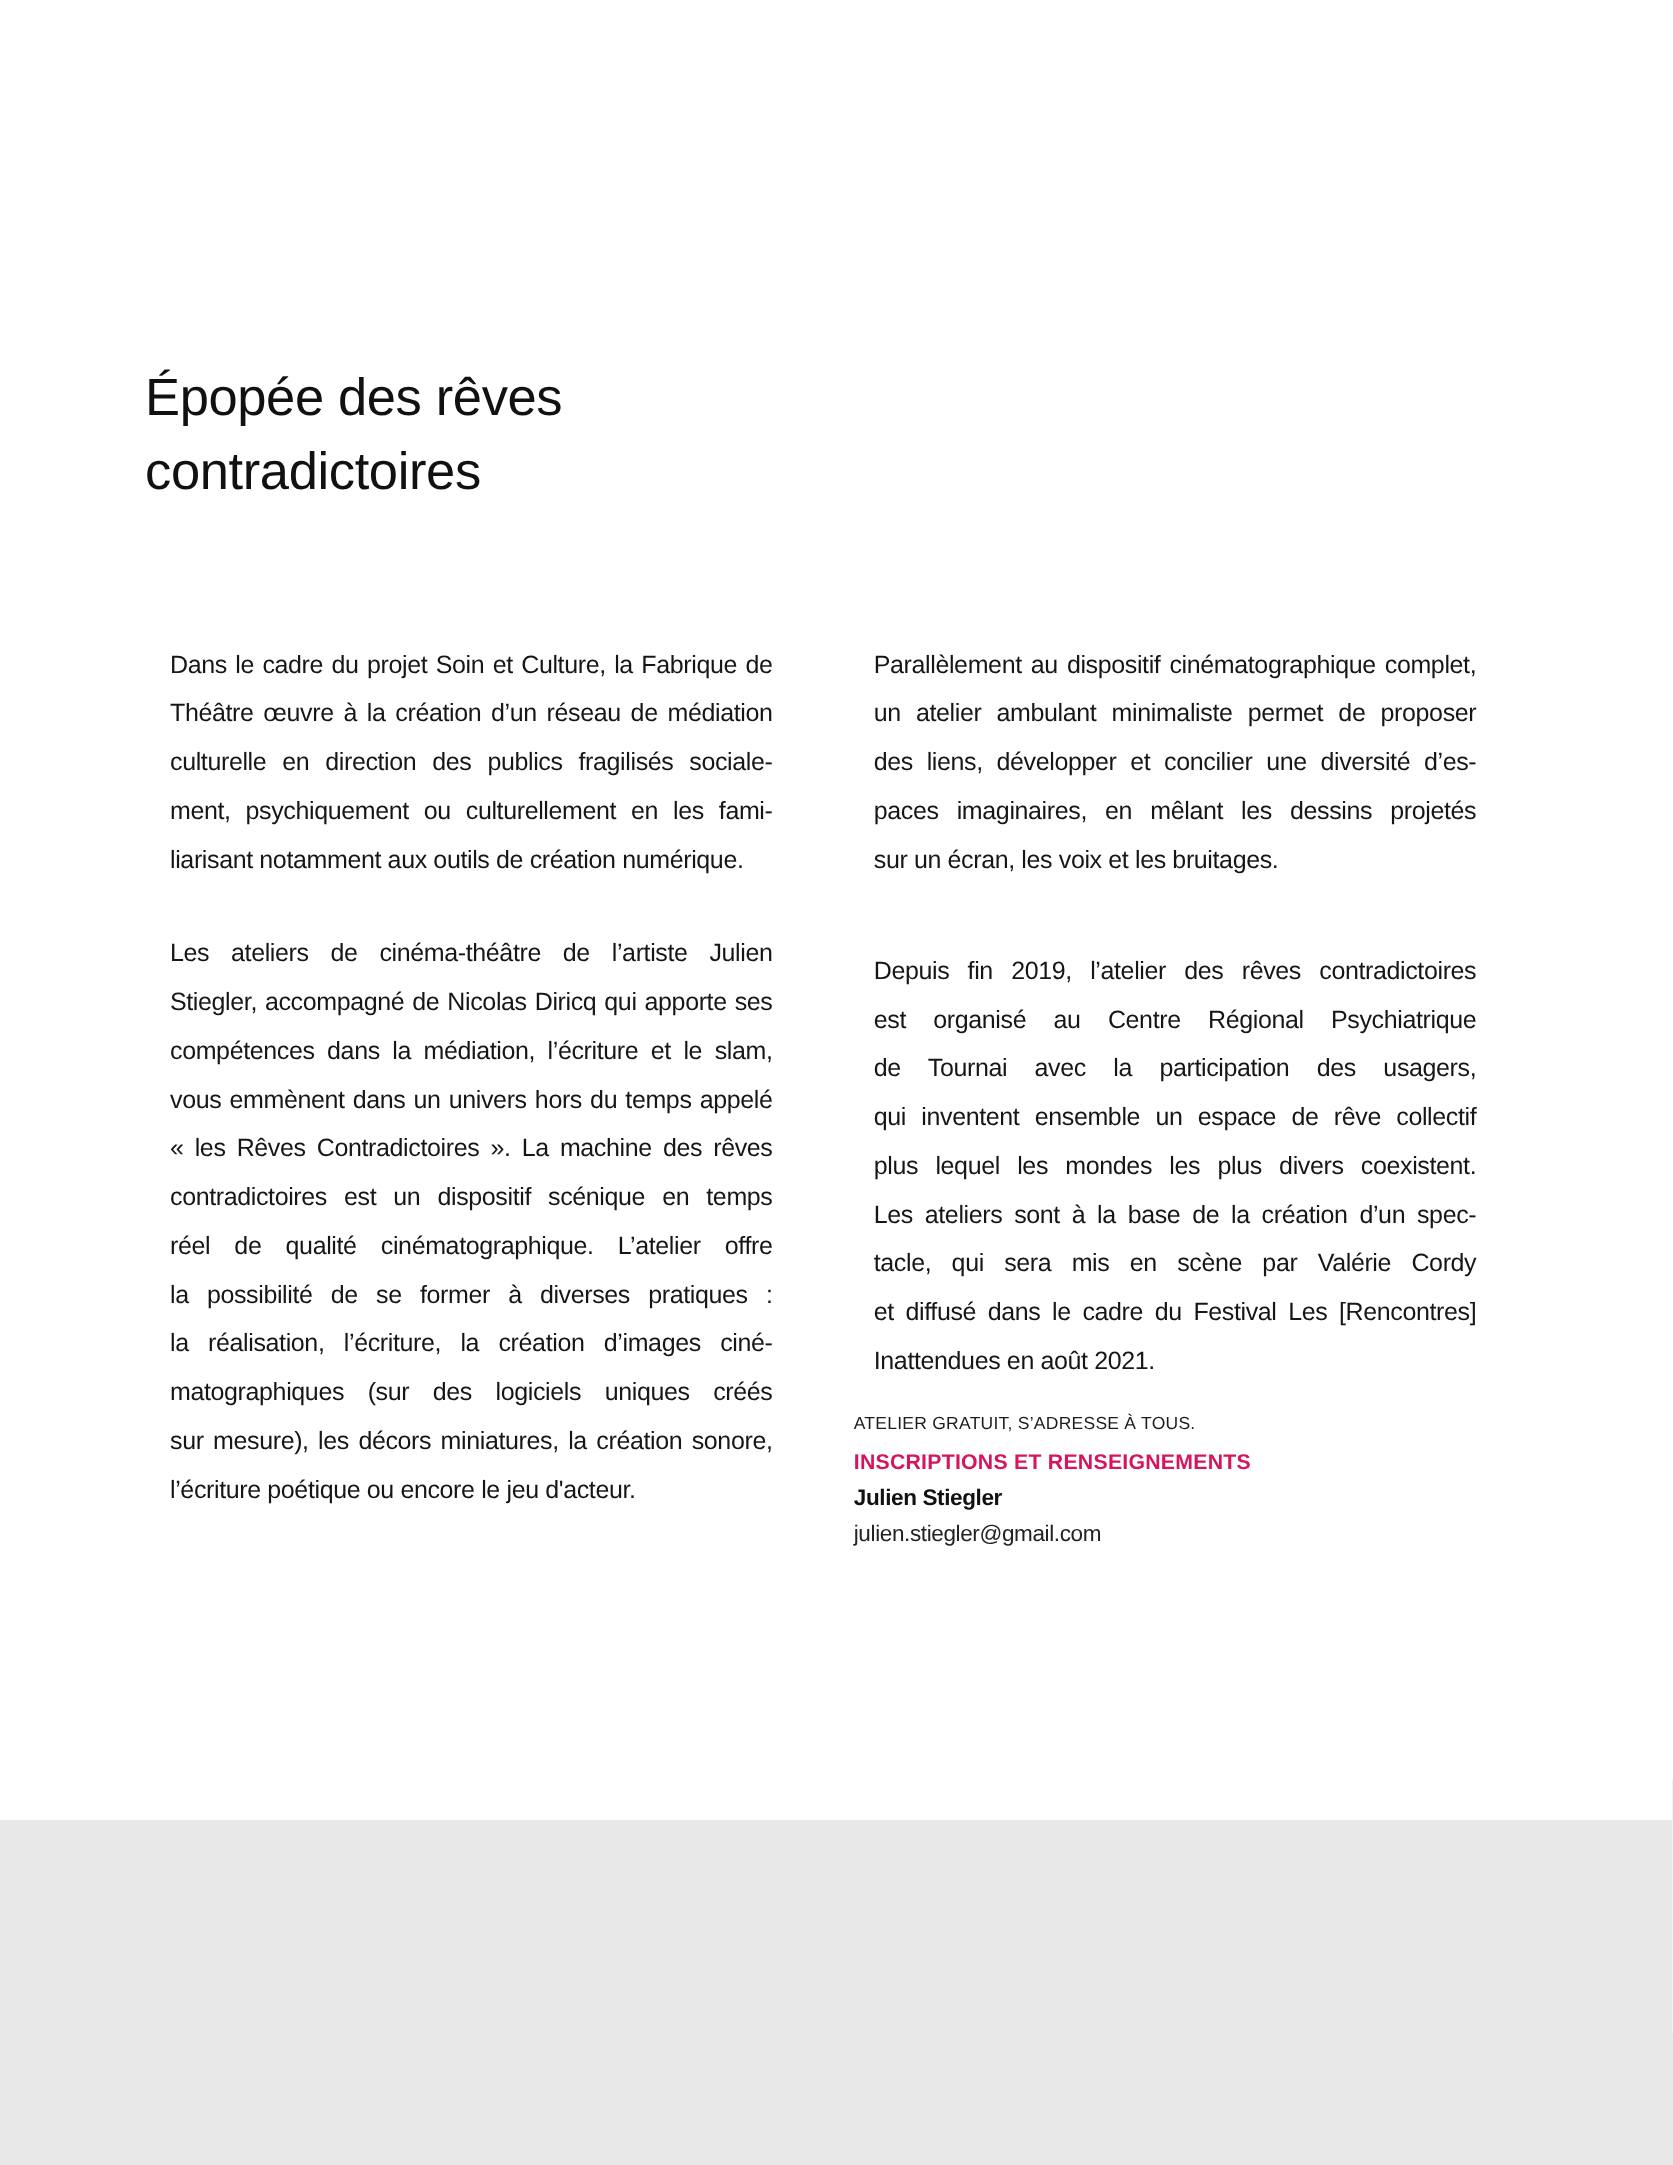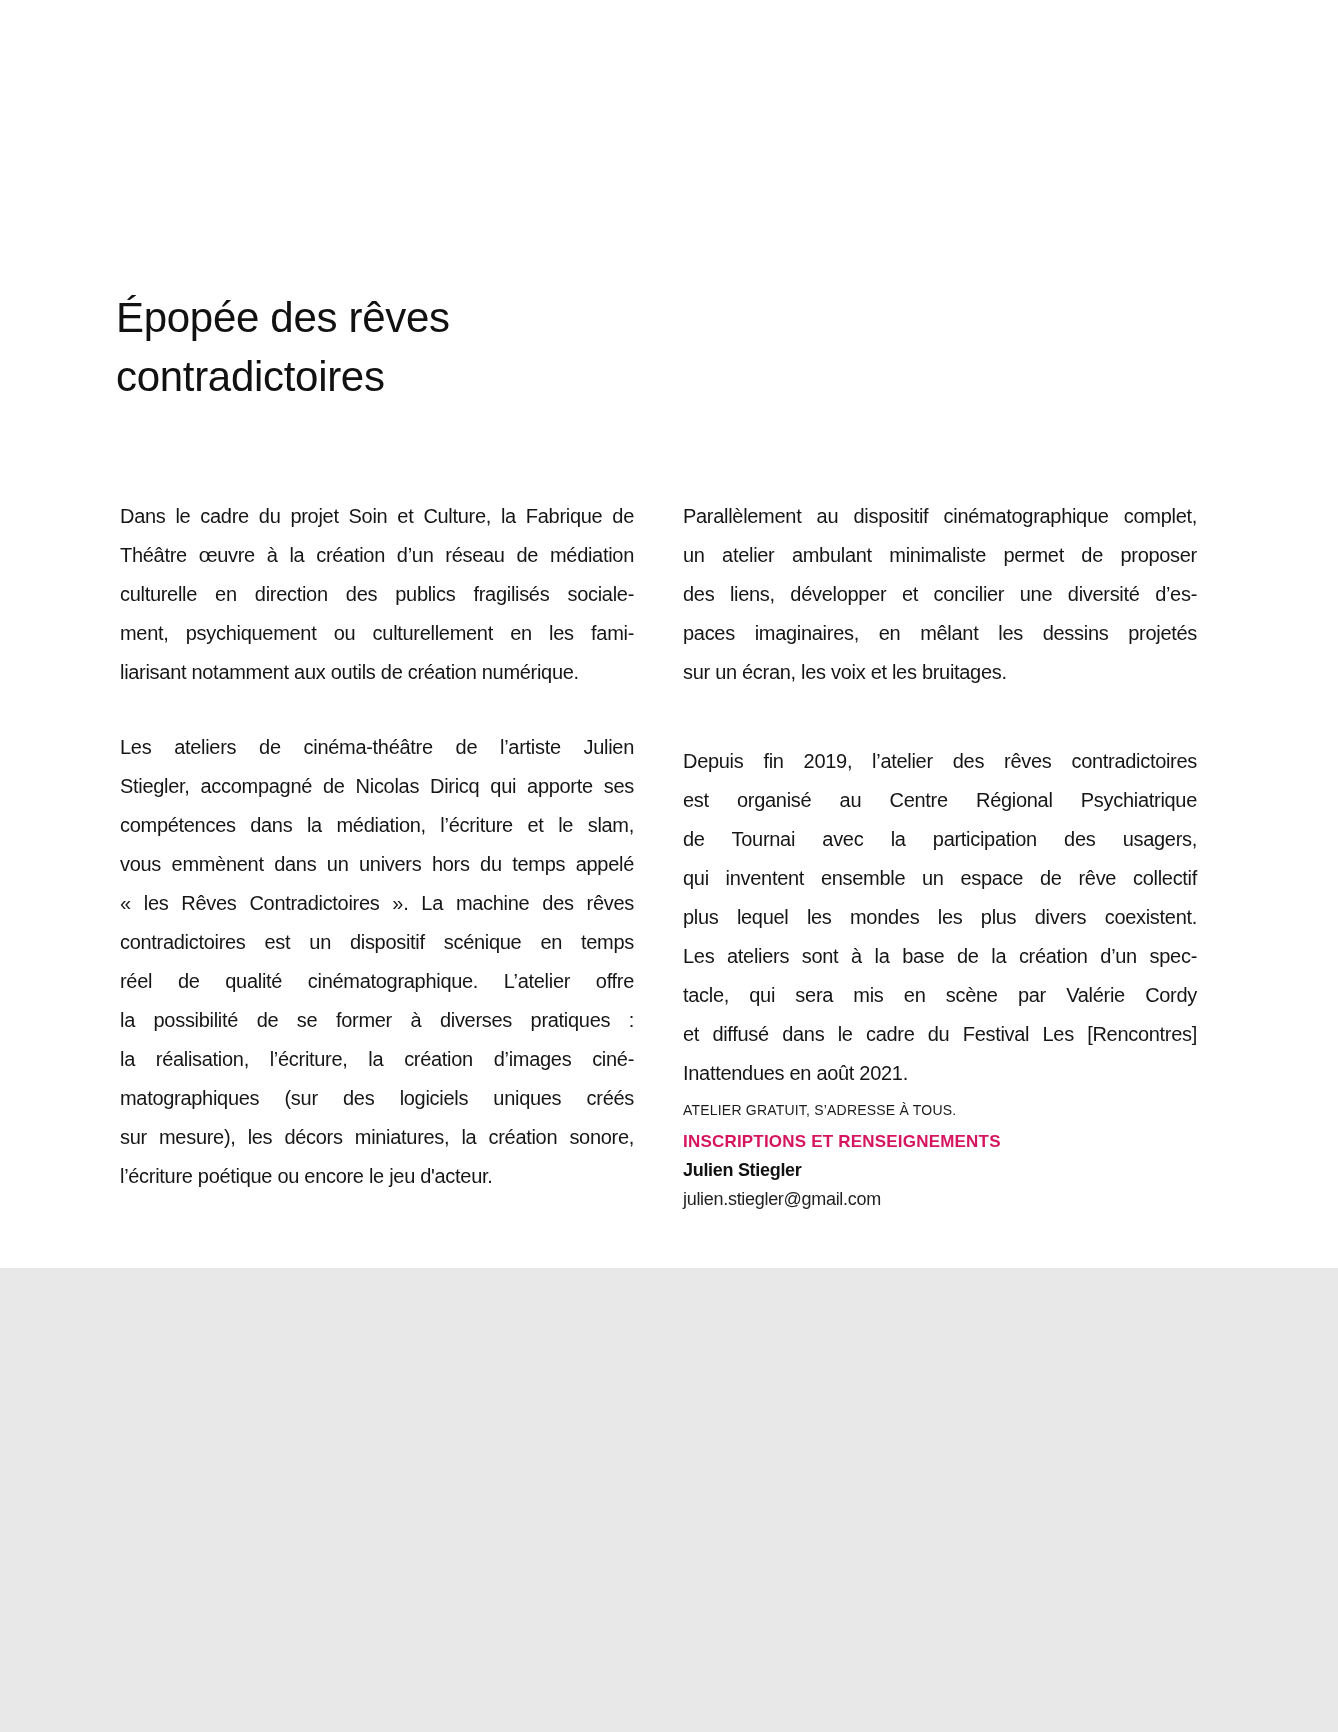--- a/index.html
+++ b/index.html
@@ -1,19 +1,19 @@
 <!DOCTYPE html>
 <html><head>
 <meta charset="utf-8">
 <style>
   html, body { margin: 0; padding: 0; background: #e8e8e8; }
   .page {
     position: relative;
     width: 1338px;
-    height: 1268px;
+    height: 1456px;
     background: #ffffff;
     font-family: "Liberation Sans", sans-serif;
     color: #161616;
     overflow: hidden;
   }
   .title {
     position: absolute;
     left: 116px;
     top: 288px;
     font-size: 42px;
@@ -25,21 +25,21 @@
   .col {
     position: absolute;
     top: 497px;
     width: 514px;
     font-size: 20px;
     line-height: 39px;
     letter-spacing: -0.3px;
   }
   .col-left  { left: 120px; }
   .col-right { left: 683px; }
-  .para { margin: 0; }
+  .para { margin: 16px; }
   .para + .para { margin-top: 36px; }
   .col-right .para + .para { margin-top: 50px; }
   .justified .tline { text-align: justify; text-align-last: justify; }
   .justified .tline-last { text-align-last: left; }
   .note {
     margin-top: 4px;
     font-size: 14px;
     line-height: 26px;
     letter-spacing: 0.2px;
     color: #1c1c1c;

